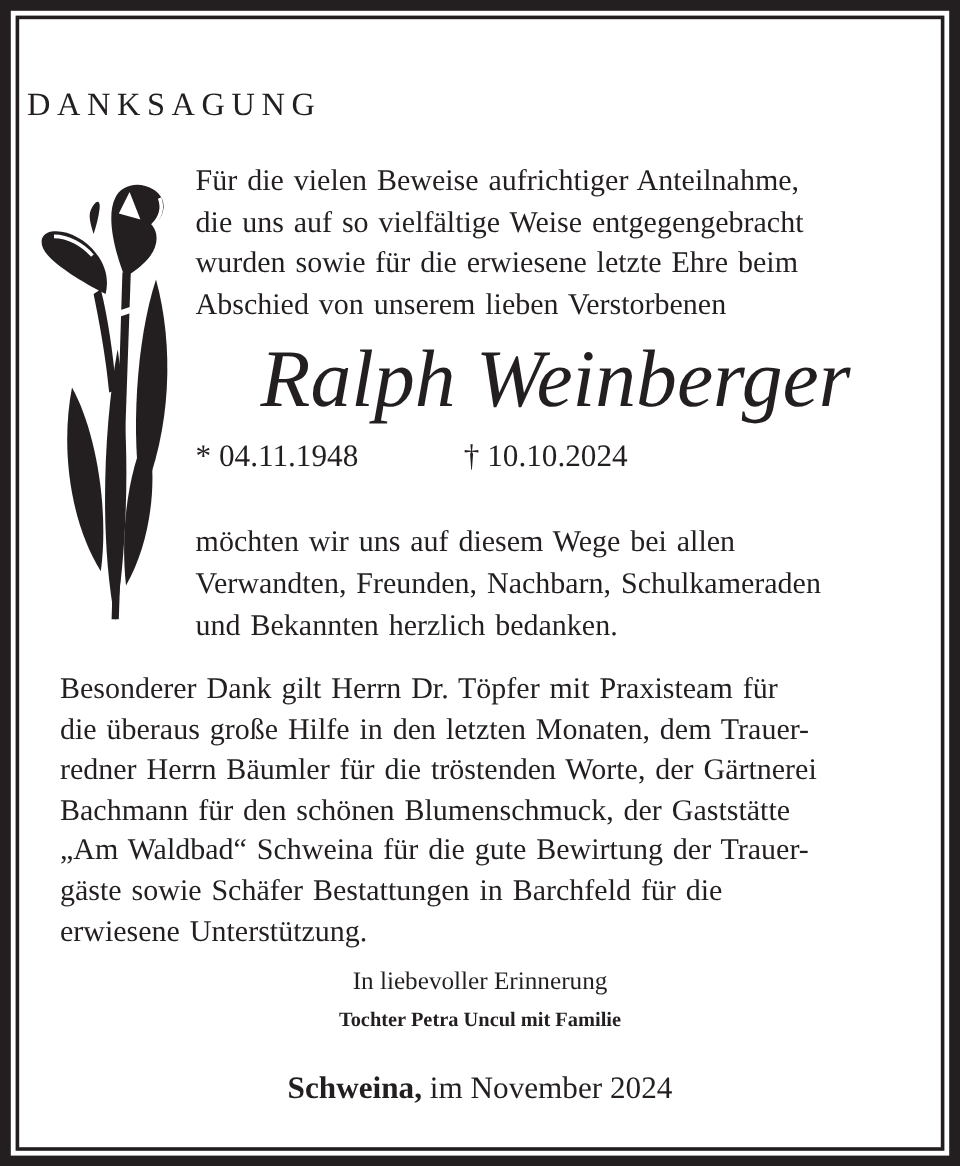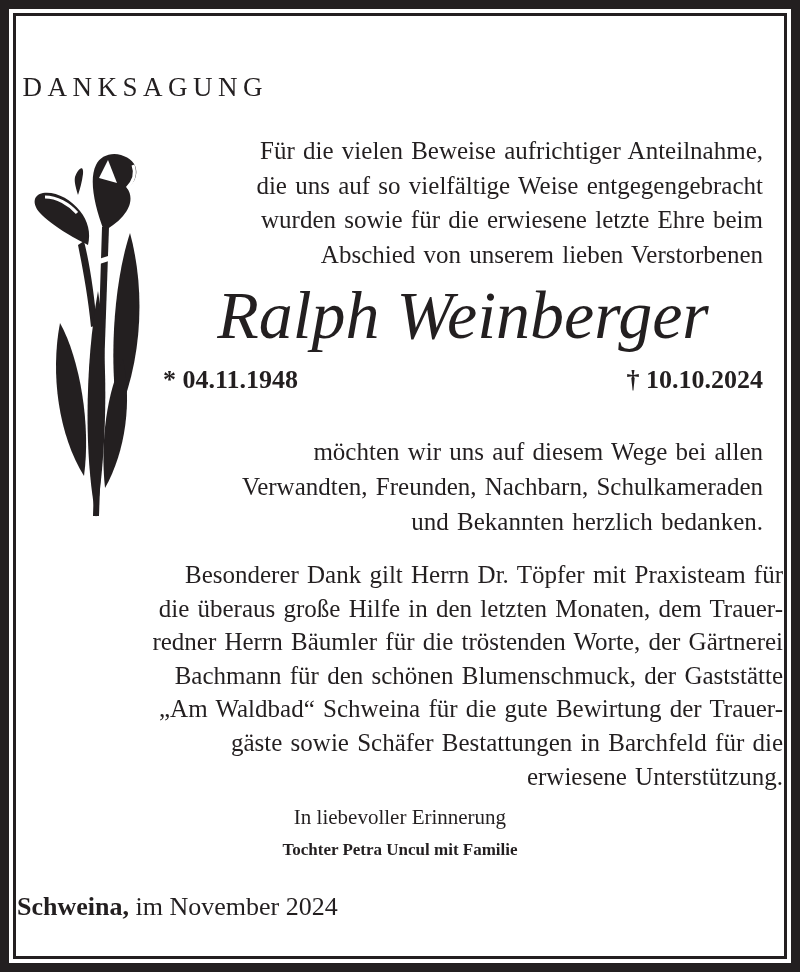--- a/index.html
+++ b/index.html
@@ -27,50 +27,51 @@
   }
   .flower {
     position: absolute; left: 30px; top: 153px;
     width: 125px; height: 365px;
   }
   .top-text {
     position: absolute; left: 163px; top: 0; width: 600px;
     text-align: center;
   }
   .body-text {
-    margin: 0; text-align: right; white-space: pre;
+    margin: 0; text-align: left; white-space: pre;
     font-size: 25px; word-spacing: 0.08em;
   }
   .intro { position: relative; margin-top: 134px; line-height: 34.6px; }
   .deceased-name {
     margin: 9px 0 0 0; font-size: 68px; font-weight: normal;
     line-height: 1; white-space: nowrap; font-style: italic;
   }
   .dates {
-    display: flex; justify-content: space-between; gap: 44px;
-    margin-top: 18px; font-size: 26px; font-weight: bold; line-height: 26px;
+    display: flex; justify-content: flex-start; gap: 88px;
+    margin-top: 18px; font-size: 26px; font-weight: normal; line-height: 26px;
     white-space: nowrap;
   }
   .thanks { margin-top: 42px; line-height: 34.6px; }
   .special {
     position: absolute; top: 558px; left: 17px; right: 17px;
     line-height: 33.6px;
+    padding-left: 33px;
   }
   .memory {
     position: absolute; top: 802px; left: 17px; right: 17px;
     margin: 0; text-align: center; font-size: 21px; line-height: 30px;
   }
   .family {
     position: absolute; top: 835px; left: 17px; right: 17px;
     margin: 0; text-align: center; font-size: 17px; line-height: 30px;
     font-weight: bold;
   }
   .place-date {
     position: absolute; top: 892px; left: 17px; right: 17px;
-    margin: 0; font-size: 26px; line-height: 30px;
+    margin: 0; text-align: center; font-size: 26px; line-height: 30px;
   }
   .place-date .place { font-weight: bold; }
 </style>
 </head>
 <body>
 
 <div class="page">
 
   <div class="frame-outer"></div>
   <div class="frame-inner"></div>

